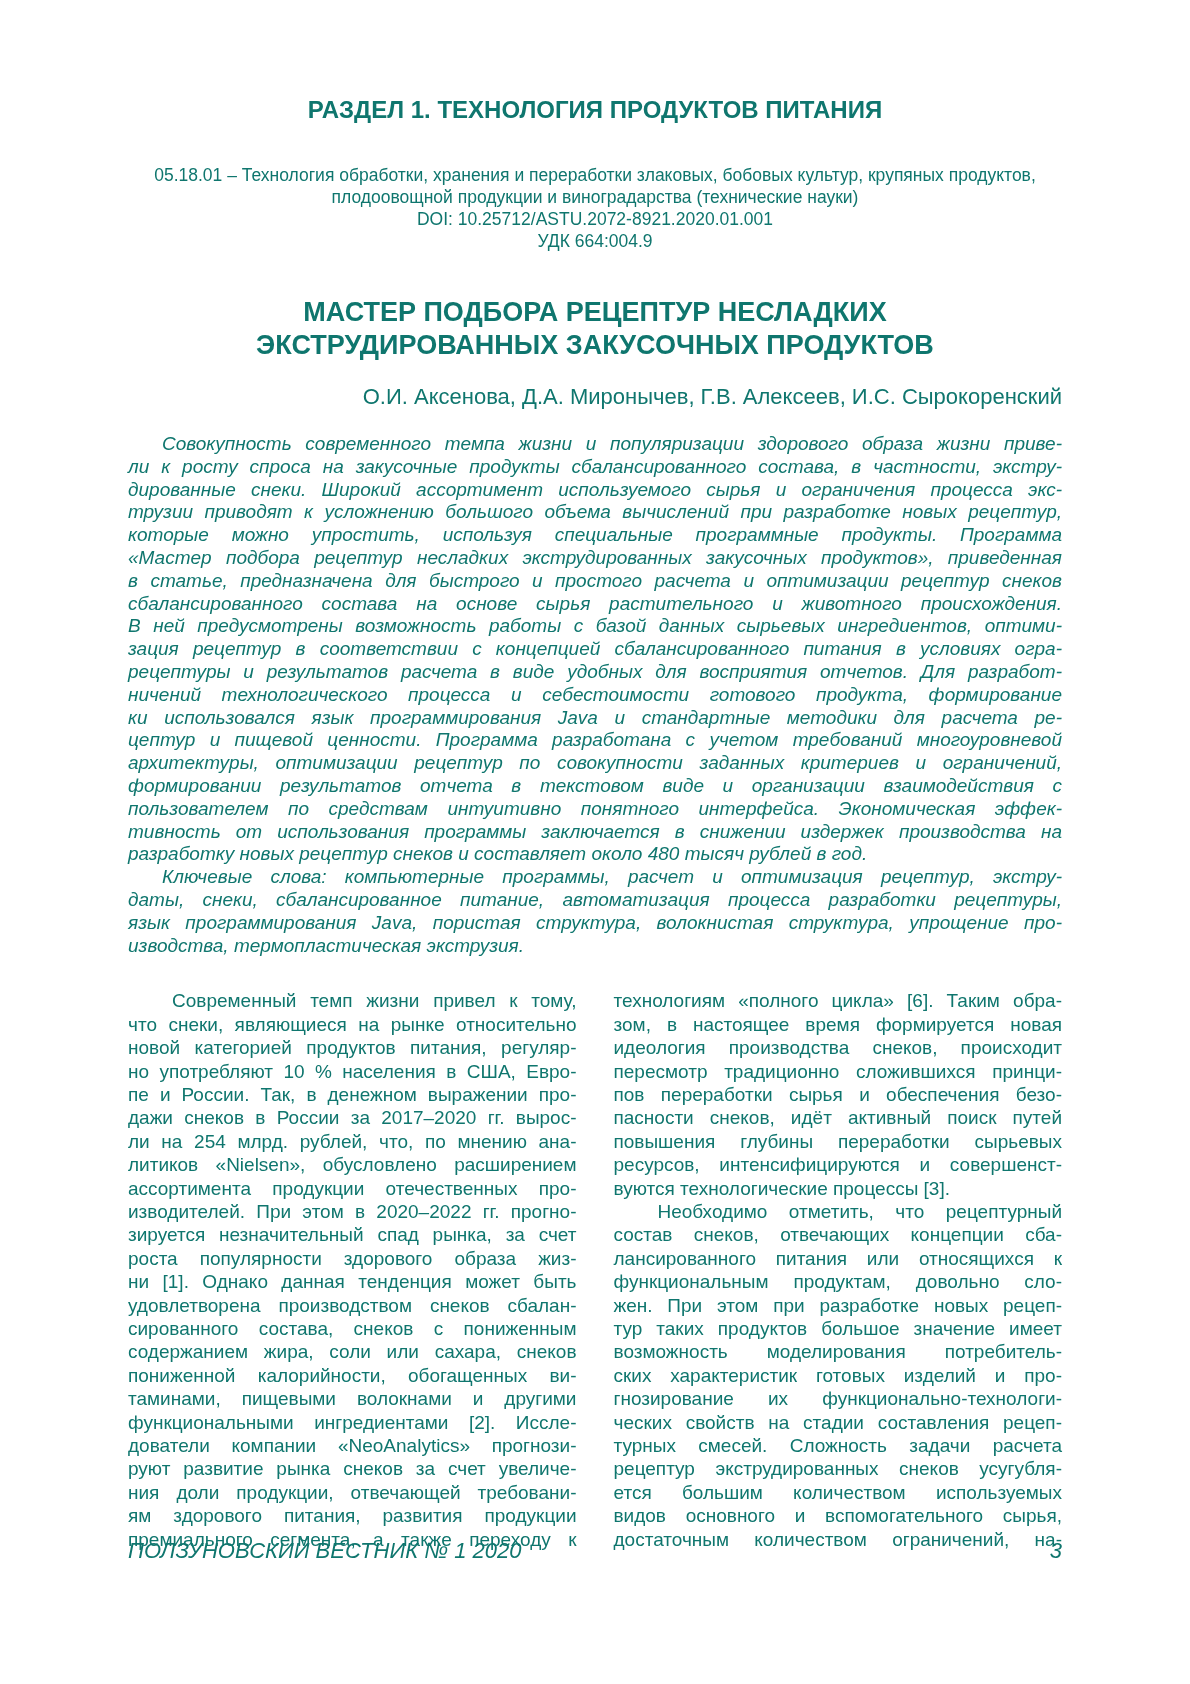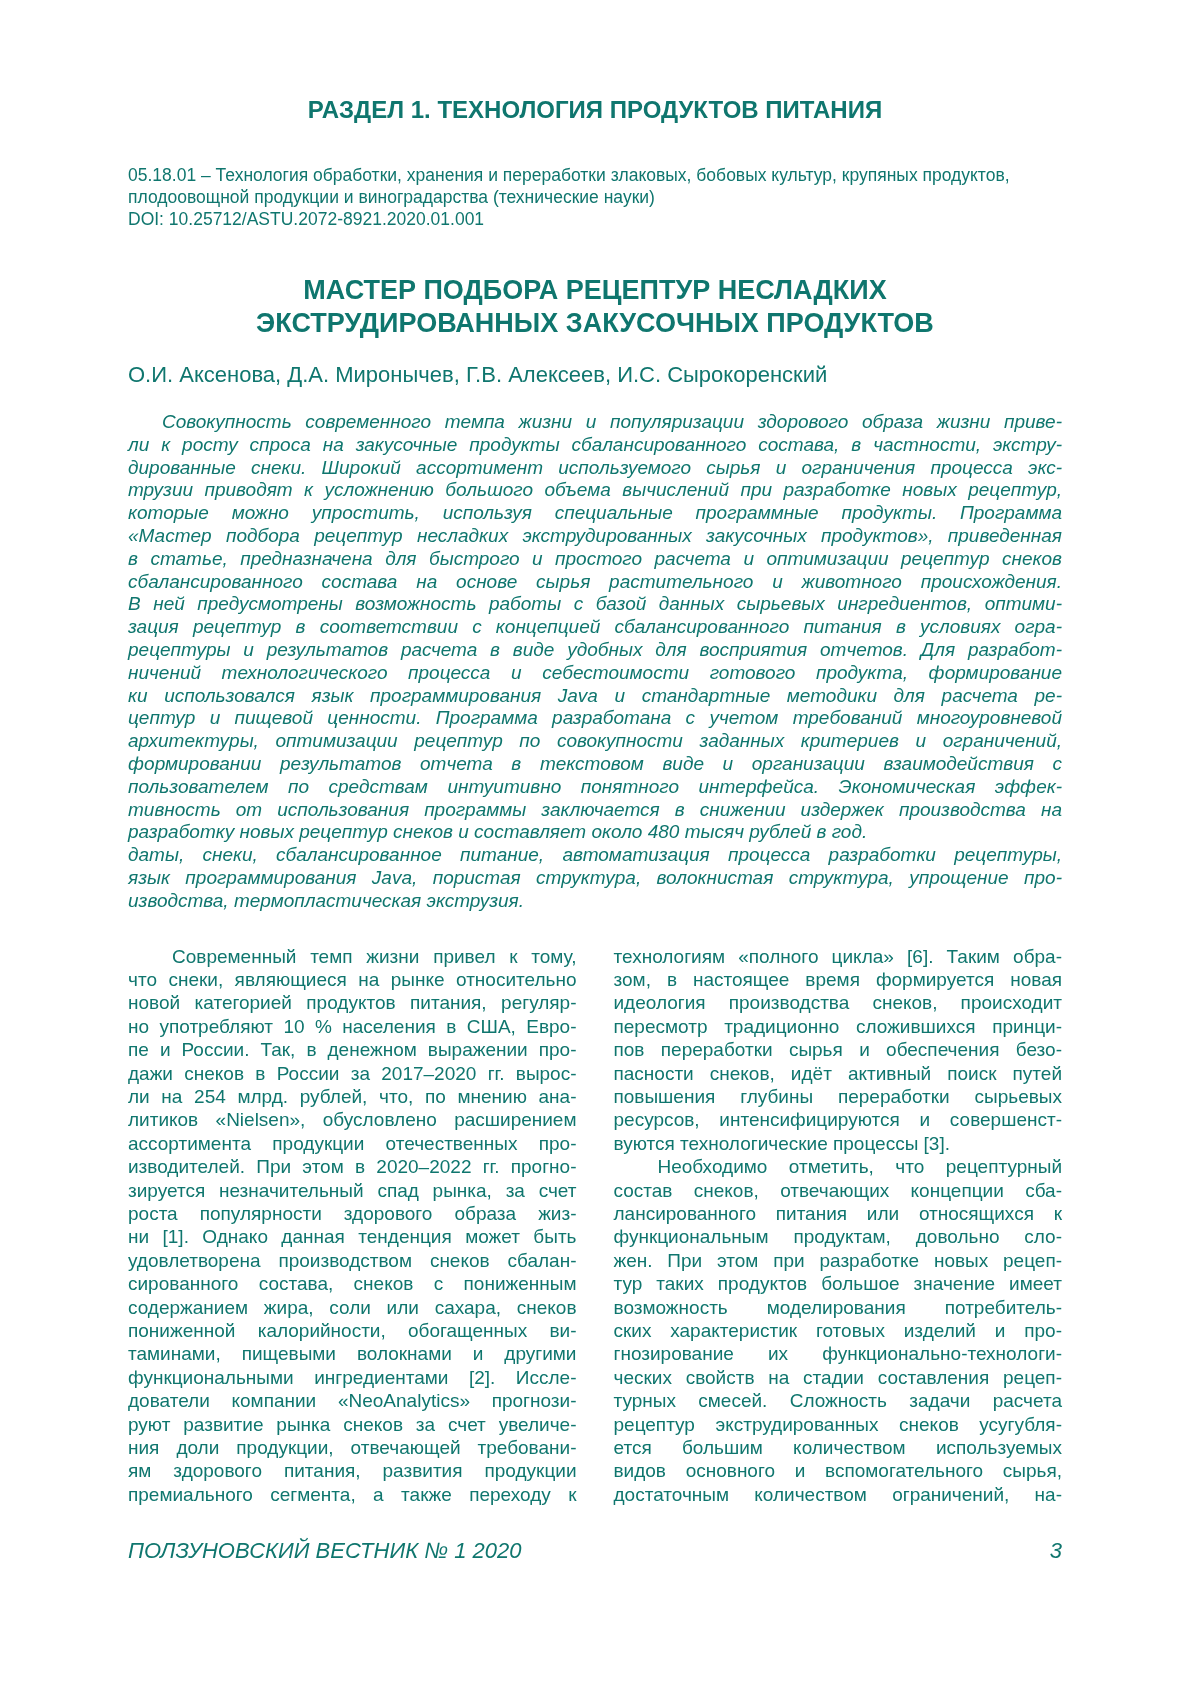--- a/index.html
+++ b/index.html
@@ -18,34 +18,34 @@
   .section-header {
     text-align: center;
     font-weight: bold;
     font-size: 24px;
     line-height: 28px;
     margin: 0 0 40px 0;
   }
   .meta {
     font-size: 17.5px;
     line-height: 22px;
-    text-align: left;
+    text-align: center;
     margin-top: 8px;
   }
   .meta .ln { text-align: left; }
   .article-title {
     margin-top: 44px;
     text-align: center;
     font-weight: bold;
     font-size: 27px;
     line-height: 33px;
   }
   .authors {
     margin-top: 22px;
-    text-align: left;
+    text-align: right;
     font-size: 22px;
     line-height: 26px;
   }
   .abstract {
     margin-top: 23px;
     font-style: italic;
     font-size: 19px;
     line-height: 22.8px;
   }
   .columns {
@@ -81,20 +81,21 @@
 <div class="page">
 
   <div class="section-header">РАЗДЕЛ 1. ТЕХНОЛОГИЯ ПРОДУКТОВ ПИТАНИЯ</div>
 
   <div class="meta">
     <div class="plain">
         <div class="ln">05.18.01 – Технология обработки, хранения и переработки злаковых, бобовых культур, крупяных продуктов,</div>
         <div class="ln">плодоовощной продукции и виноградарства (технические науки)</div>
       </div>
     <div>DOI: 10.25712/ASTU.2072-8921.2020.01.001</div>
+    <div>УДК 664:004.9</div>
   </div>
 
   <div class="article-title plain">
       <div class="ln">МАСТЕР ПОДБОРА РЕЦЕПТУР НЕСЛАДКИХ</div>
       <div class="ln">ЭКСТРУДИРОВАННЫХ ЗАКУСОЧНЫХ ПРОДУКТОВ</div>
     </div>
 
   <div class="authors">О.И. Аксенова, Д.А. Миронычев, Г.В. Алексеев, И.С. Сырокоренский</div>
 
   <div class="abstract">
@@ -113,20 +114,21 @@
         <div class="ln">ничений технологического процесса и себестоимости готового продукта, формирование</div>
         <div class="ln">ки использовался язык программирования Java и стандартные методики для расчета ре-</div>
         <div class="ln">цептур и пищевой ценности. Программа разработана с учетом требований многоуровневой</div>
         <div class="ln">архитектуры, оптимизации рецептур по совокупности заданных критериев и ограничений,</div>
         <div class="ln">формировании результатов отчета в текстовом виде и организации взаимодействия с</div>
         <div class="ln">пользователем по средствам интуитивно понятного интерфейса. Экономическая эффек-</div>
         <div class="ln">тивность от использования программы заключается в снижении издержек производства на</div>
         <div class="ln end">разработку новых рецептур снеков и составляет около 480 тысяч рублей в год.</div>
       </div>
     <div class="justify">
+        <div class="ln in">Ключевые слова: компьютерные программы, расчет и оптимизация рецептур, экстру-</div>
         <div class="ln">даты, снеки, сбалансированное питание, автоматизация процесса разработки рецептуры,</div>
         <div class="ln">язык программирования Java, пористая структура, волокнистая структура, упрощение про-</div>
         <div class="ln end">изводства, термопластическая экструзия.</div>
       </div>
   </div>
 
   <div class="columns">
     <div class="col justify">
         <div class="ln in">Современный темп жизни привел к тому,</div>
         <div class="ln">что снеки, являющиеся на рынке относительно</div>

